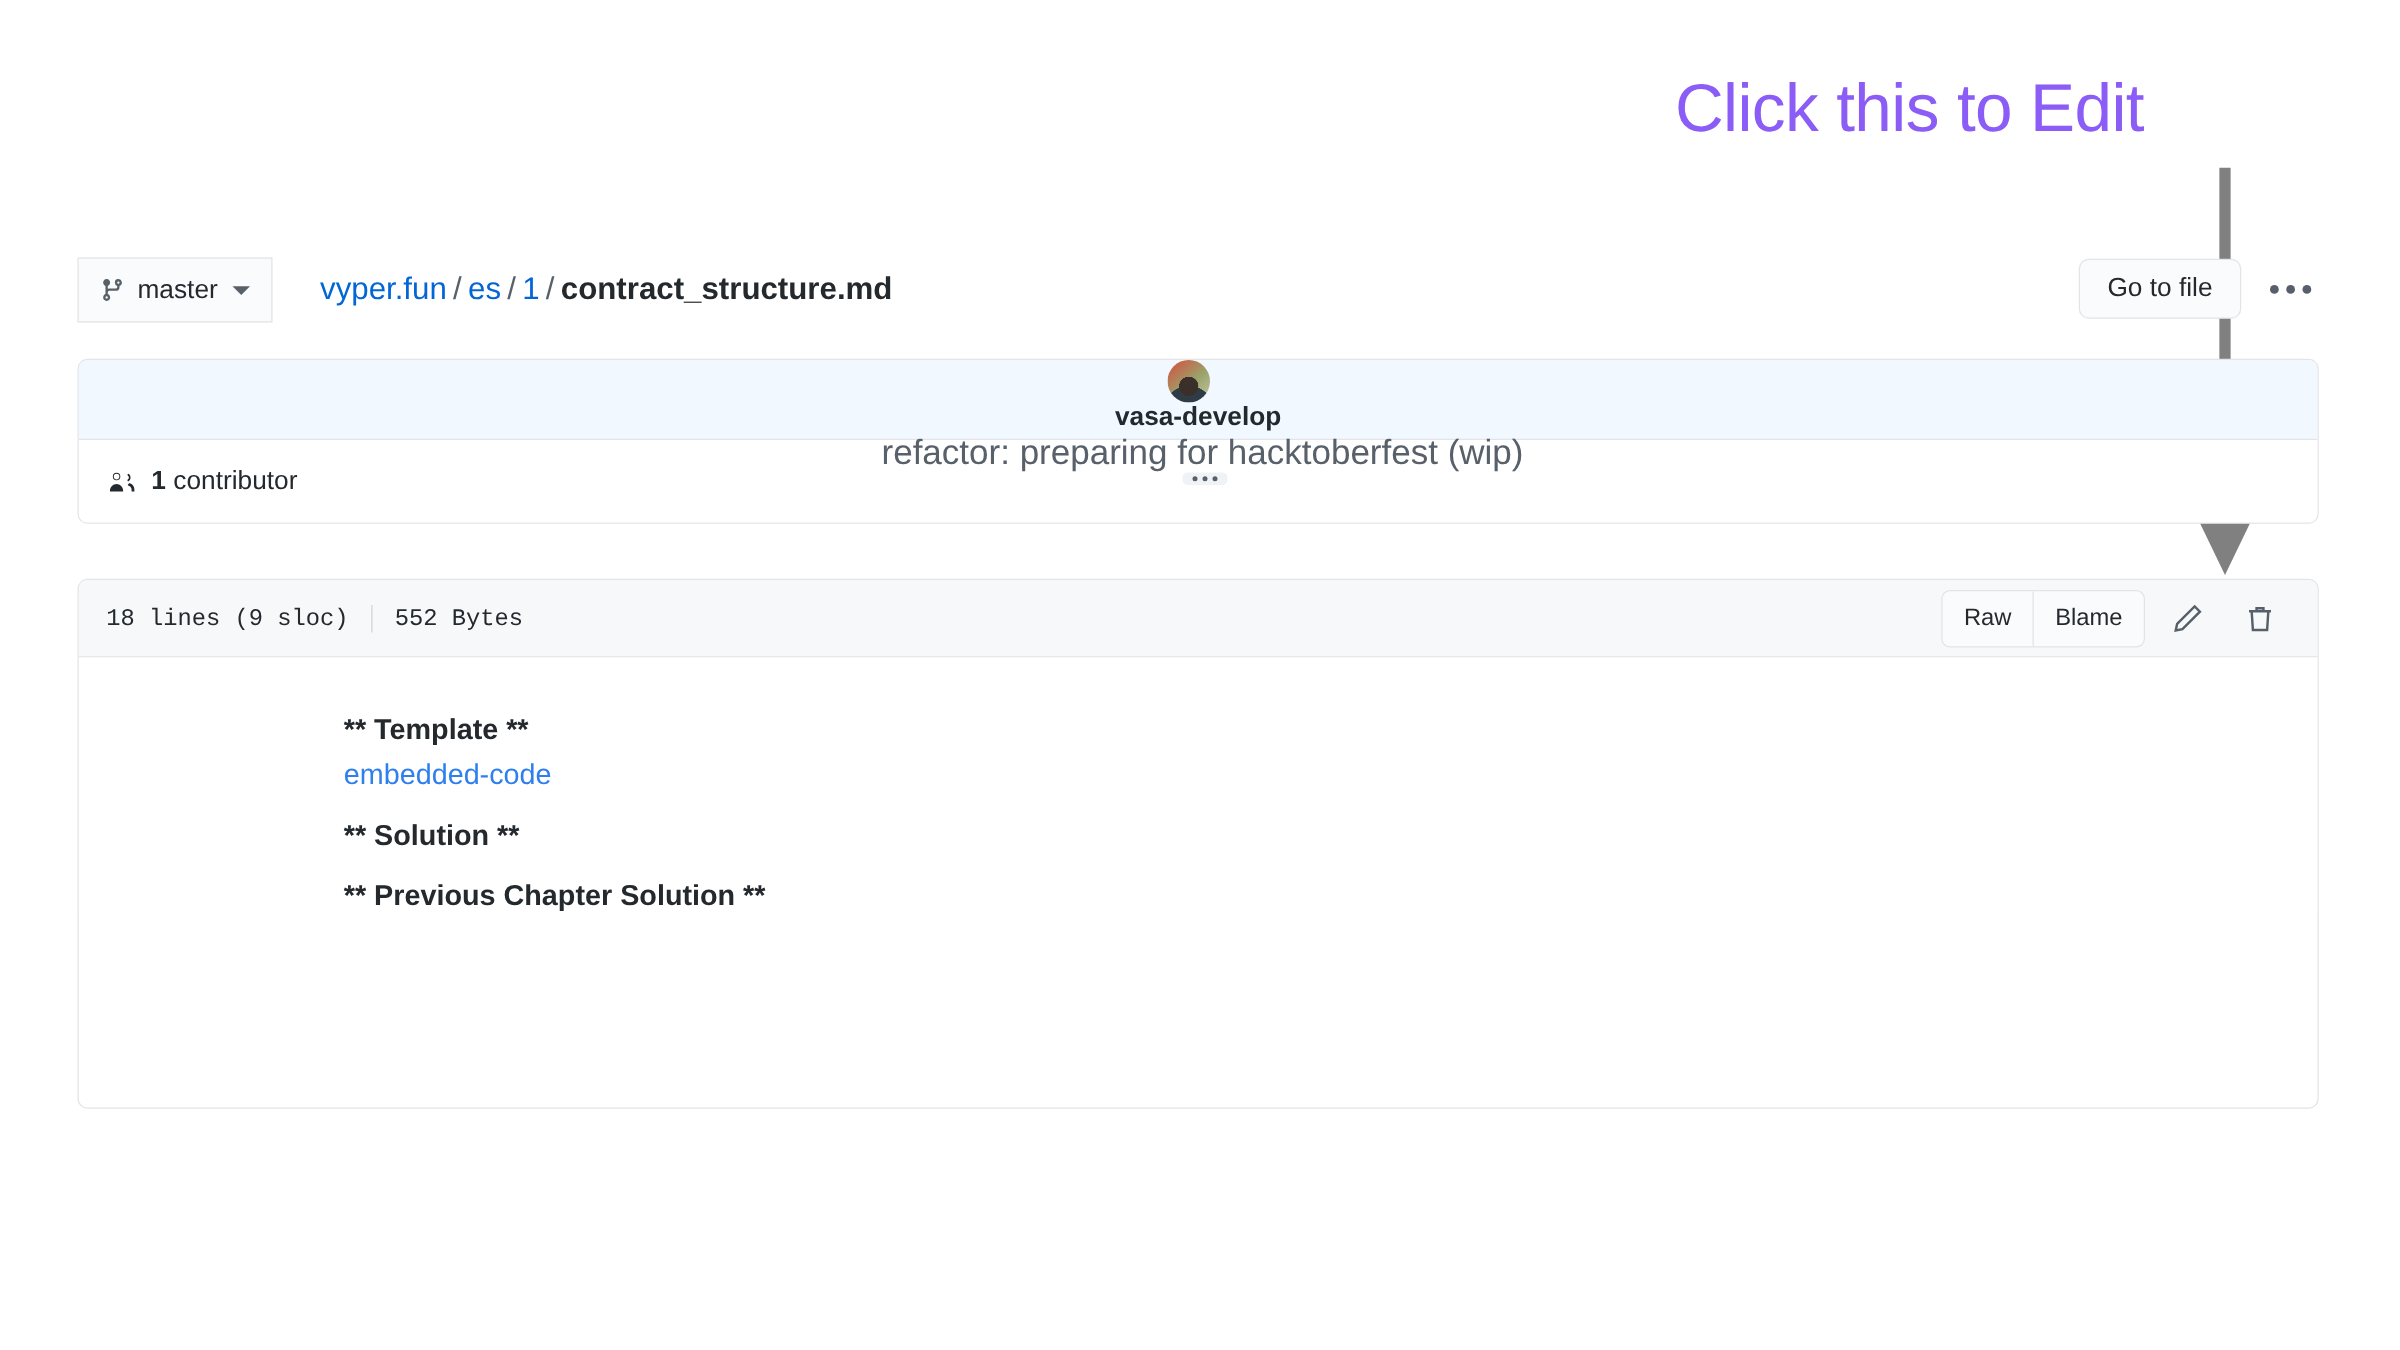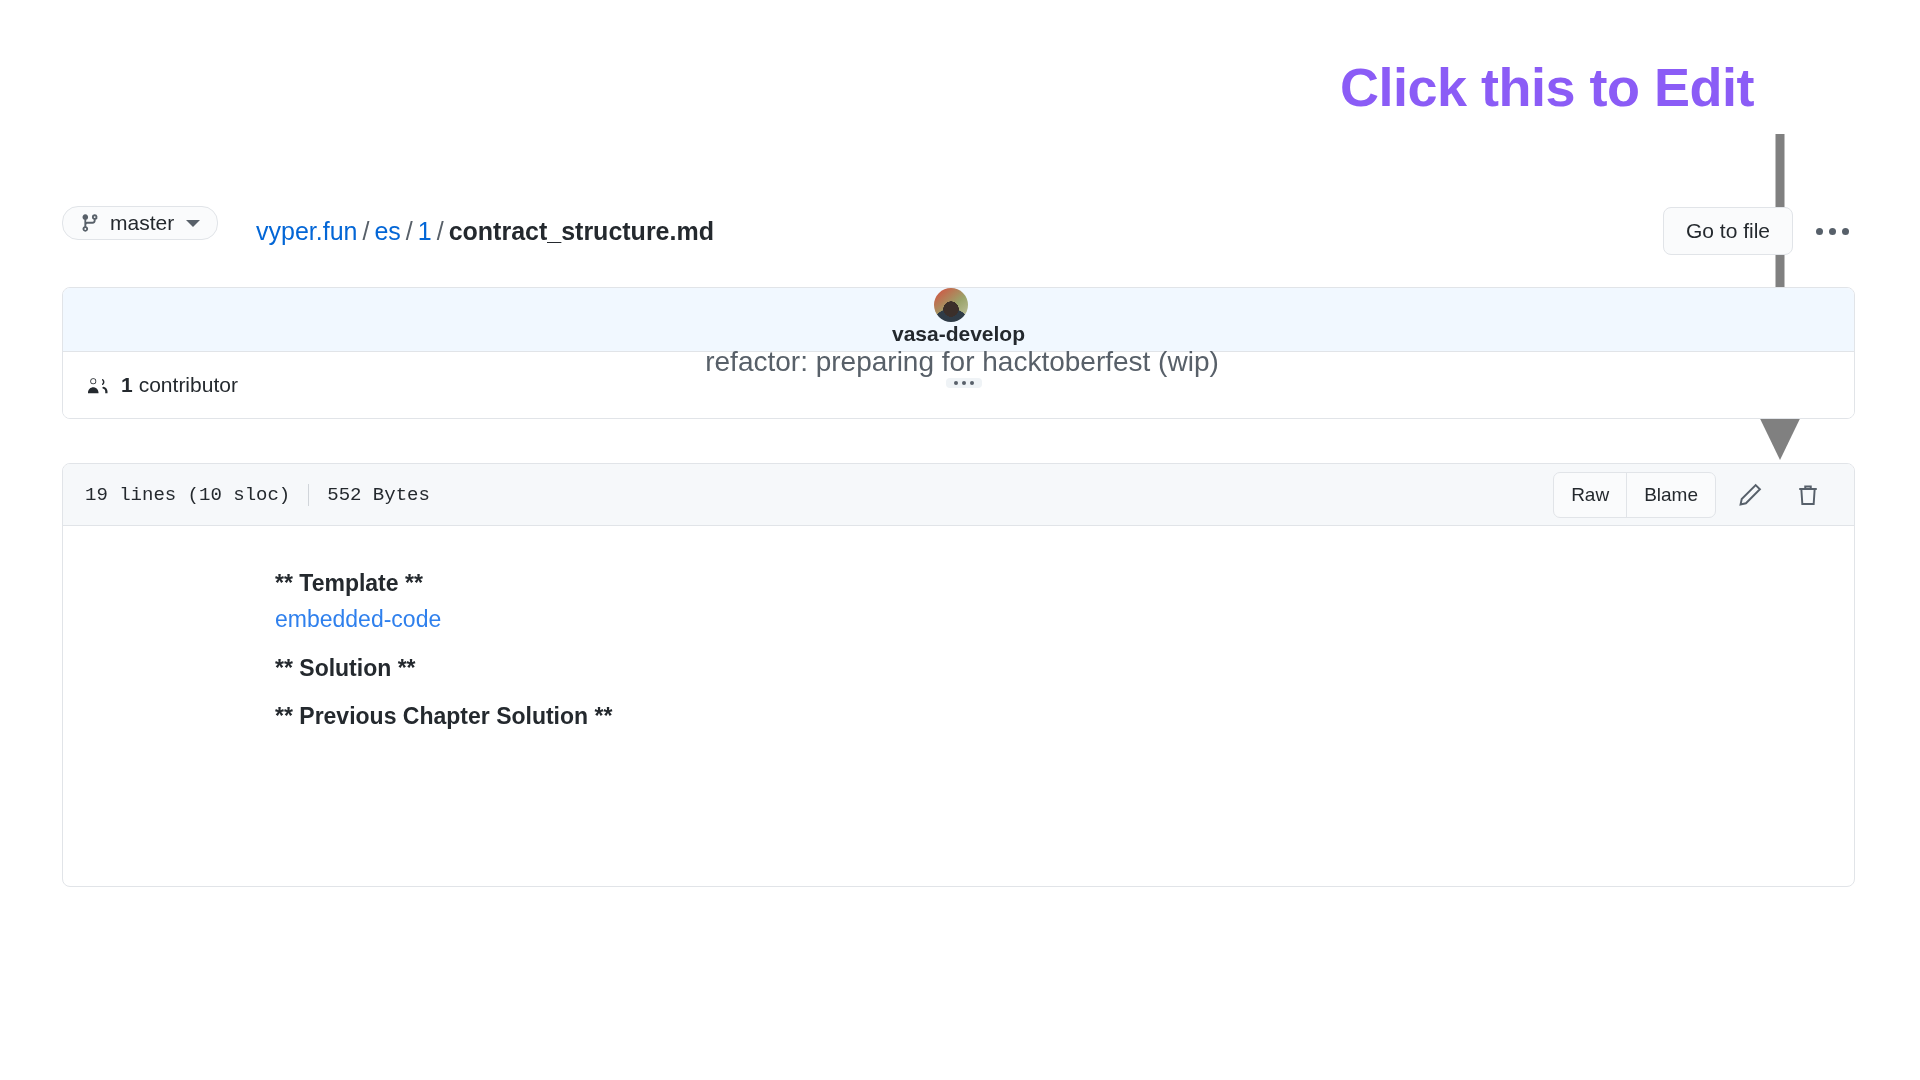--- a/index.html
+++ b/index.html
@@ -11,40 +11,40 @@
     overflow: hidden;
   }
   .page { position: relative; width: 1920px; height: 1080px; background: #fff; }
 
   
   .annot-text {
     position: absolute;
     left: 1340px; top: 56px;
     font-family: "Liberation Sans", sans-serif;
     font-size: 54px;
-    font-weight: 700;
+    font-weight: 400;
     letter-spacing: -0.5px;
     color: #8b5cf6;
     white-space: nowrap;
   }
   .annot-arrow { position: absolute; left: 1735px; top: 134px; width: 90px; height: 326px; }
 
   
   .topbar {
     position: absolute;
     left: 62px; top: 202px;
     width: 1793px; height: 62px;
   }
   .branch-btn {
     position: absolute; left: 0; top: 4px;
     display: flex; align-items: center; gap: 10px;
-    height: 34px; padding: 0 17px;
+    height: 52px; padding: 0 17px;
     background: #fafbfc;
     border: 1px solid #e1e4e8;
-    border-radius: 16px;
+    border-radius: 0;
     font-size: 21px; color: #24292e;
   }
   .branch-btn .caret {
     width: 0; height: 0; margin-left: 2px;
     border-left: 7px solid transparent;
     border-right: 7px solid transparent;
     border-top: 7px solid #586069;
   }
   .breadcrumb {
     position: absolute; left: 194px; top: 12px;
@@ -208,21 +208,21 @@
       </svg>
       <span class="cnum">1</span>
       <span>contributor</span>
     </div>
   </div>
 
   <div class="filebox">
 
     <div class="file-toolbar">
       <div class="file-meta">
-        <span>19 lines (10 sloc)</span>
+        <span>18 lines (9 sloc)</span>
         <span class="divider"></span>
         <span>552 Bytes</span>
       </div>
 
       <div class="toolbar-right">
         <div class="btn-group">
           <span>Raw</span>
           <span>Blame</span>
         </div>
         <div class="icon-btn">

